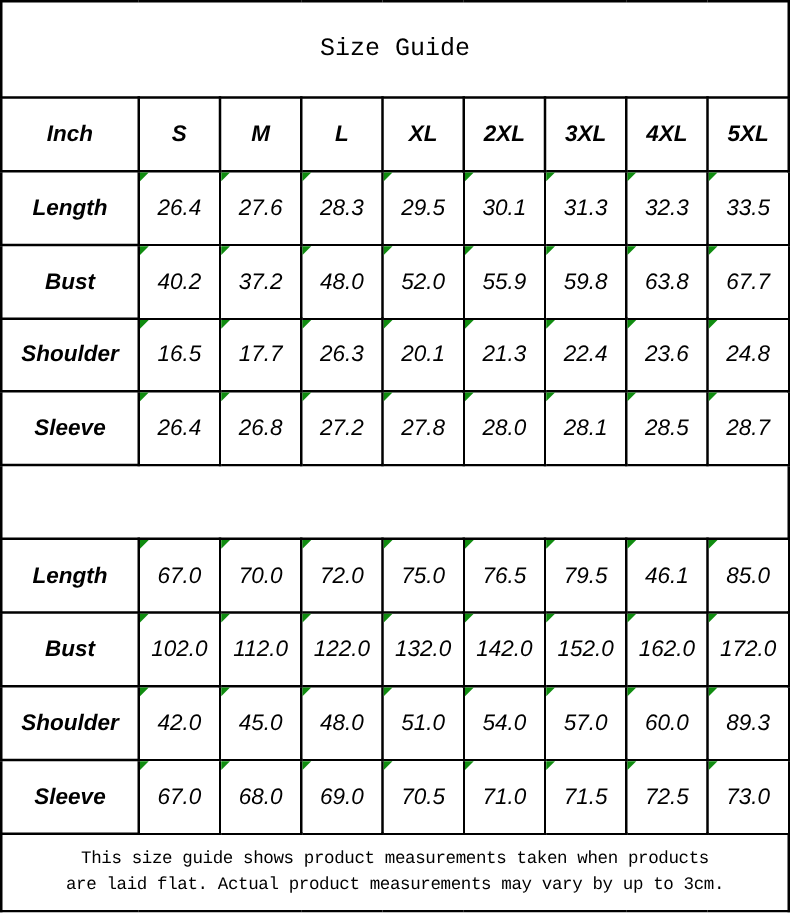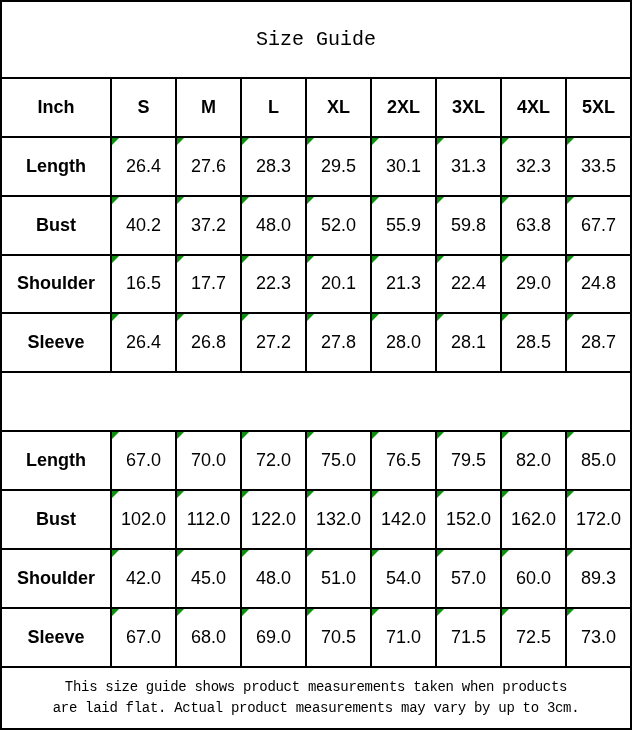--- a/index.html
+++ b/index.html
@@ -18,21 +18,21 @@
   .sheet td {
     border: 2px solid var(--line, #000);
     padding: 0;
     text-align: center;
     vertical-align: middle;
     color: var(--ink, #000);
     background: #fff;
   }
   col.col-label { width: 110px; }
   tr.row-title  { height: 73px; border-radius: 12px; }
-  tr.row-std    { height: 56px; }
+  tr.row-std    { height: 56px; font-style: italic; }
   tr.row-gap    { height: 56px; }
   tr.row-footer { height: 59px; }
 
   .title-cell {
     font-family: "Liberation Mono", "DejaVu Sans Mono", monospace;
     font-size: 20px;
     font-weight: 400;
   }
   .label-cell, .header-cell {
     font-family: "Liberation Sans", sans-serif;
@@ -103,25 +103,25 @@
         <td class="value-cell"><span class="tri"></span><span class="val">52.0</span></td>
         <td class="value-cell"><span class="tri"></span><span class="val">55.9</span></td>
         <td class="value-cell"><span class="tri"></span><span class="val">59.8</span></td>
         <td class="value-cell"><span class="tri"></span><span class="val">63.8</span></td>
         <td class="value-cell"><span class="tri"></span><span class="val">67.7</span></td>
       </tr>
       <tr class="row-std">
         <td class="label-cell">Shoulder</td>
         <td class="value-cell"><span class="tri"></span><span class="val">16.5</span></td>
         <td class="value-cell"><span class="tri"></span><span class="val">17.7</span></td>
-        <td class="value-cell"><span class="tri"></span><span class="val">22.3</span></td>
+        <td class="value-cell"><span class="tri"></span><span class="val">26.3</span></td>
         <td class="value-cell"><span class="tri"></span><span class="val">20.1</span></td>
         <td class="value-cell"><span class="tri"></span><span class="val">21.3</span></td>
         <td class="value-cell"><span class="tri"></span><span class="val">22.4</span></td>
-        <td class="value-cell"><span class="tri"></span><span class="val">29.0</span></td>
+        <td class="value-cell"><span class="tri"></span><span class="val">23.6</span></td>
         <td class="value-cell"><span class="tri"></span><span class="val">24.8</span></td>
       </tr>
       <tr class="row-std">
         <td class="label-cell">Sleeve</td>
         <td class="value-cell"><span class="tri"></span><span class="val">26.4</span></td>
         <td class="value-cell"><span class="tri"></span><span class="val">26.8</span></td>
         <td class="value-cell"><span class="tri"></span><span class="val">27.2</span></td>
         <td class="value-cell"><span class="tri"></span><span class="val">27.8</span></td>
         <td class="value-cell"><span class="tri"></span><span class="val">28.0</span></td>
         <td class="value-cell"><span class="tri"></span><span class="val">28.1</span></td>
@@ -132,21 +132,21 @@
         <td class="gap-cell" colspan="9"></td>
       </tr>
       <tr class="row-std">
         <td class="label-cell">Length</td>
         <td class="value-cell"><span class="tri"></span><span class="val">67.0</span></td>
         <td class="value-cell"><span class="tri"></span><span class="val">70.0</span></td>
         <td class="value-cell"><span class="tri"></span><span class="val">72.0</span></td>
         <td class="value-cell"><span class="tri"></span><span class="val">75.0</span></td>
         <td class="value-cell"><span class="tri"></span><span class="val">76.5</span></td>
         <td class="value-cell"><span class="tri"></span><span class="val">79.5</span></td>
-        <td class="value-cell"><span class="tri"></span><span class="val">82.0</span></td>
+        <td class="value-cell"><span class="tri"></span><span class="val">46.1</span></td>
         <td class="value-cell"><span class="tri"></span><span class="val">85.0</span></td>
       </tr>
       <tr class="row-std">
         <td class="label-cell">Bust</td>
         <td class="value-cell"><span class="tri"></span><span class="val">102.0</span></td>
         <td class="value-cell"><span class="tri"></span><span class="val">112.0</span></td>
         <td class="value-cell"><span class="tri"></span><span class="val">122.0</span></td>
         <td class="value-cell"><span class="tri"></span><span class="val">132.0</span></td>
         <td class="value-cell"><span class="tri"></span><span class="val">142.0</span></td>
         <td class="value-cell"><span class="tri"></span><span class="val">152.0</span></td>

